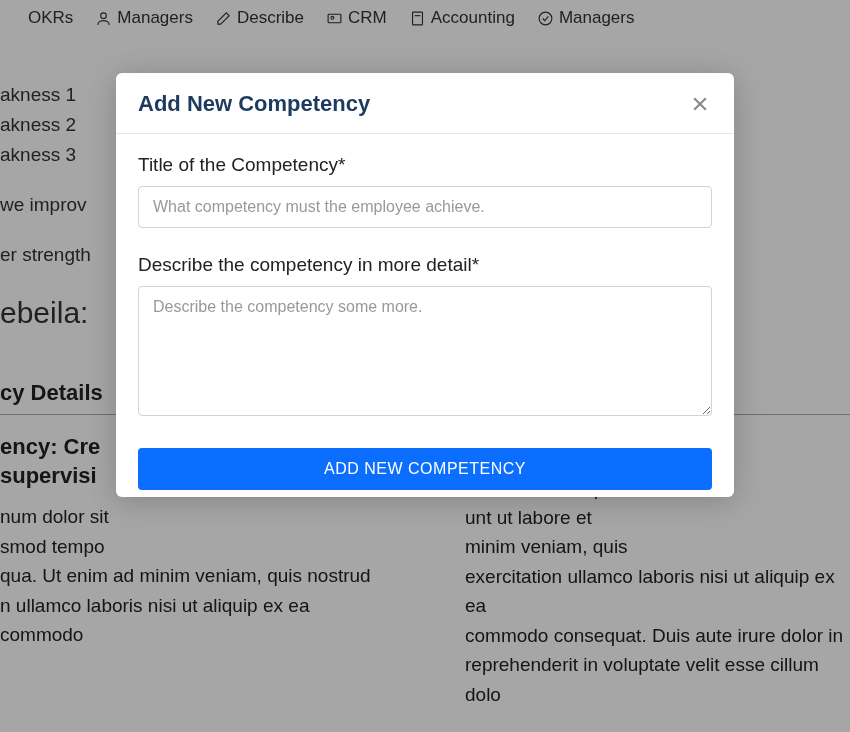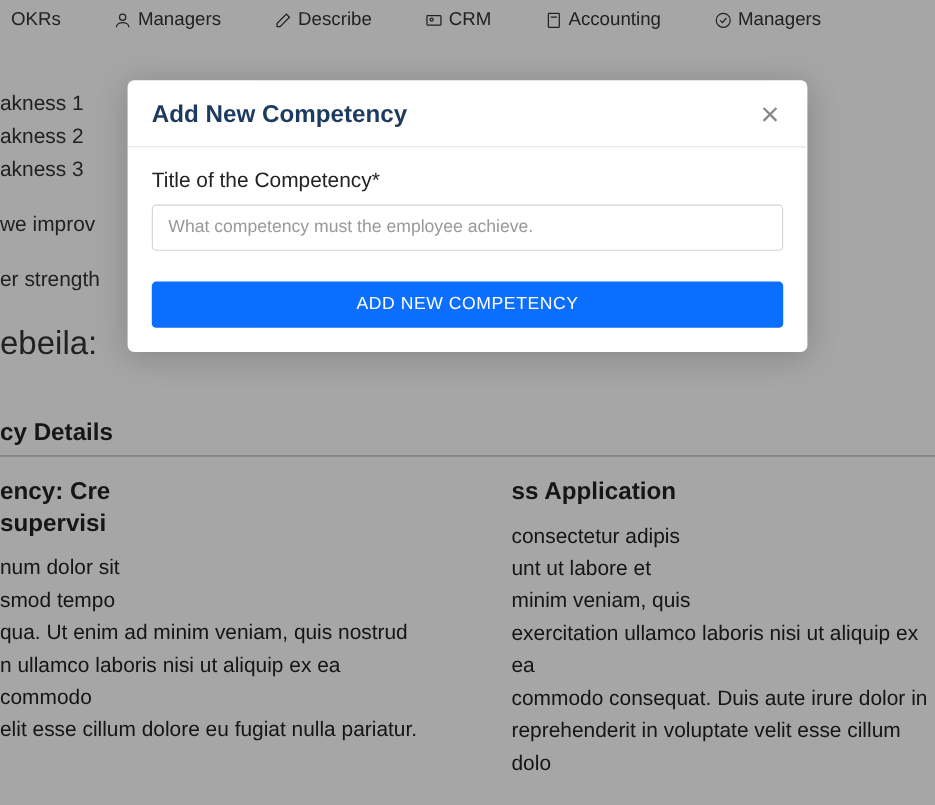--- a/index.html
+++ b/index.html
@@ -10,22 +10,22 @@
     body {
       font-family: -apple-system, BlinkMacSystemFont, "Segoe UI", Helvetica, Arial, sans-serif;
       background: #fff;
       width: 850px;
       height: 732px;
       overflow: hidden;
       position: relative;
     }
     .bg-nav {
       display: flex;
-      gap: 48px;
-      padding: 8px 10px;
+      gap: 22px;
+      padding: 8px 28px;
       font-size: 17px;
       color: #333;
     }
     .bg-nav-item {
       display: flex;
       align-items: center;
       gap: 5px;
     }
     .bg-content {
       padding: 10px 0 0 0;
@@ -108,21 +108,21 @@
       justify-content: center;
     }
     .close-btn svg {
       width: 20px;
       height: 20px;
       stroke: #888;
       stroke-width: 2.5;
       fill: none;
     }
     .modal-body {
-      padding: 20px 22px 22px 22px;
+      padding: 20px 22px 7px 22px;
     }
     .form-group {
       margin-bottom: 26px;
     }
     .form-group:last-of-type {
       margin-bottom: 28px;
     }
     .form-label {
       display: block;
       font-size: 19px;
@@ -225,21 +225,20 @@
       <div class="bg-col">
         <div class="bg-col-title">
           <span>ency: Cre</span><br>
           <span>supervisi</span>
         </div>
         <div class="bg-col-body">
           <div>num dolor sit</div>
           <div>smod tempo</div>
           <div>qua. Ut enim ad minim veniam, quis nostrud</div>
           <div>n ullamco laboris nisi ut aliquip ex ea commodo</div>
-          <div>elit esse cillum dolore eu fugiat nulla pariatur.</div>
         </div>
       </div>
       <div class="bg-col" style="margin-left:40px;">
         <div class="bg-col-title">ss Application</div>
         <div class="bg-col-body" style="white-space:pre-line;">consectetur adipis
 unt ut labore et
 minim veniam, quis
 exercitation ullamco laboris nisi ut aliquip ex ea
 commodo consequat. Duis aute irure dolor in
 reprehenderit in voluptate velit esse cillum dolo</div>
@@ -260,19 +259,23 @@
         </svg>
     </div>
   </div>
   <div class="modal-body">
 
     <div class="form-group">
       <label class="form-label">Title of the Competency*</label>
       <input class="form-input" type="text" placeholder="What competency must the employee achieve." style="">
     </div>
 
-
     <div class="form-group">
+      <label class="form-label">Describe the competency in more detail*</label>
+      <textarea class="form-textarea" placeholder="Describe the competency some more." style=""></textarea>
+    </div>
+
+    <div class="form-group">
     </div>
 
     <button class="submit-btn">ADD NEW COMPETENCY</button>
   </div>
 </div>
 
 </body></html>

